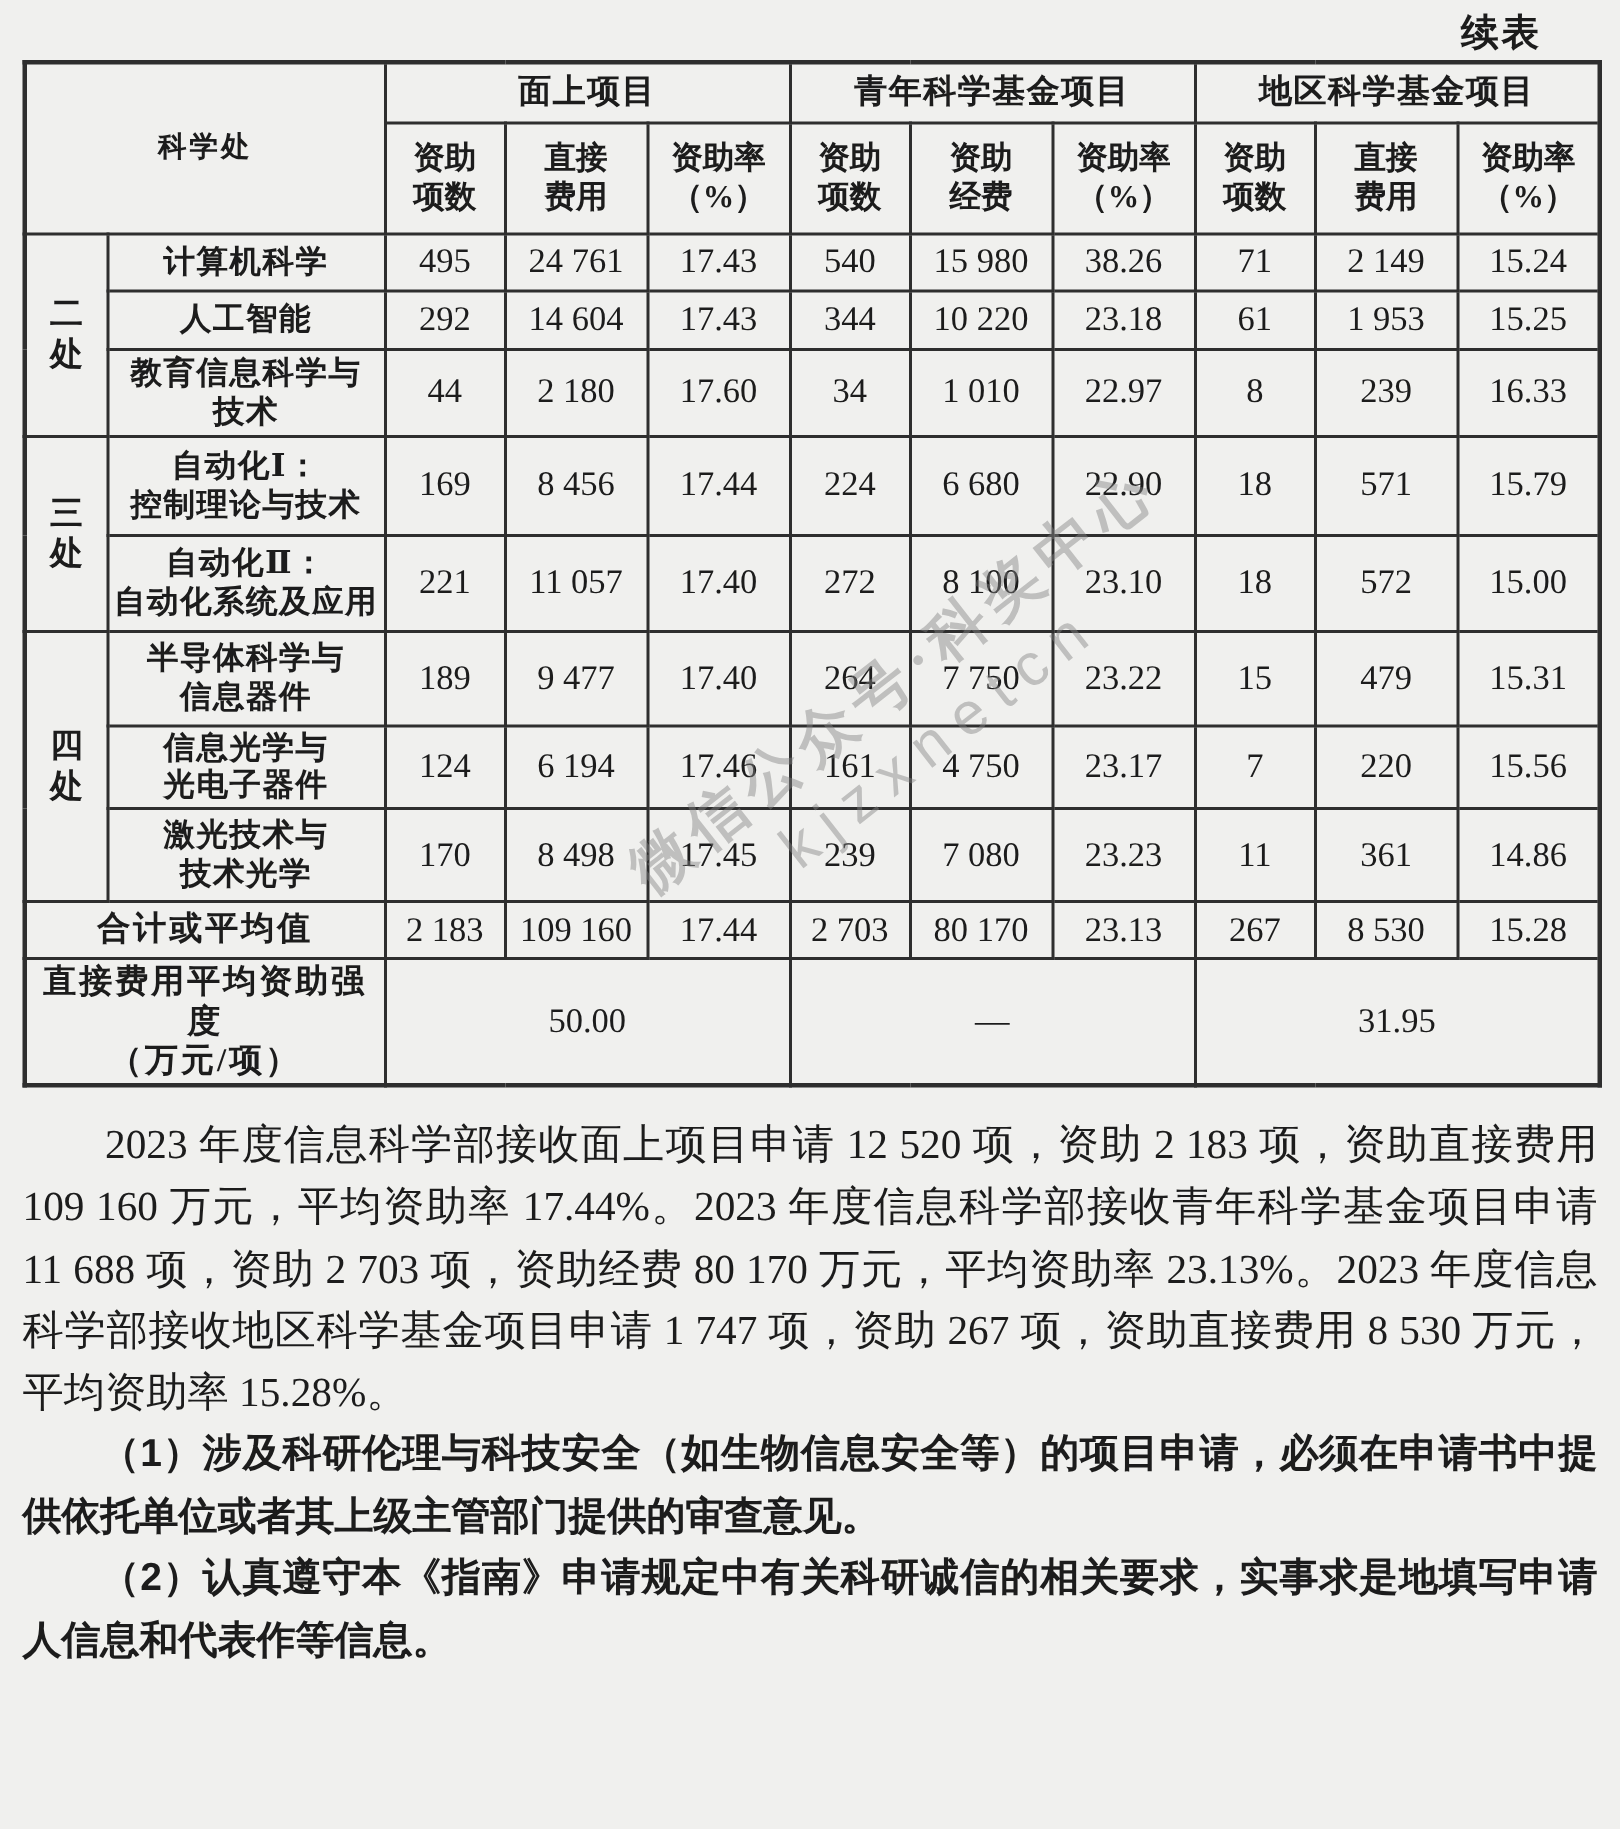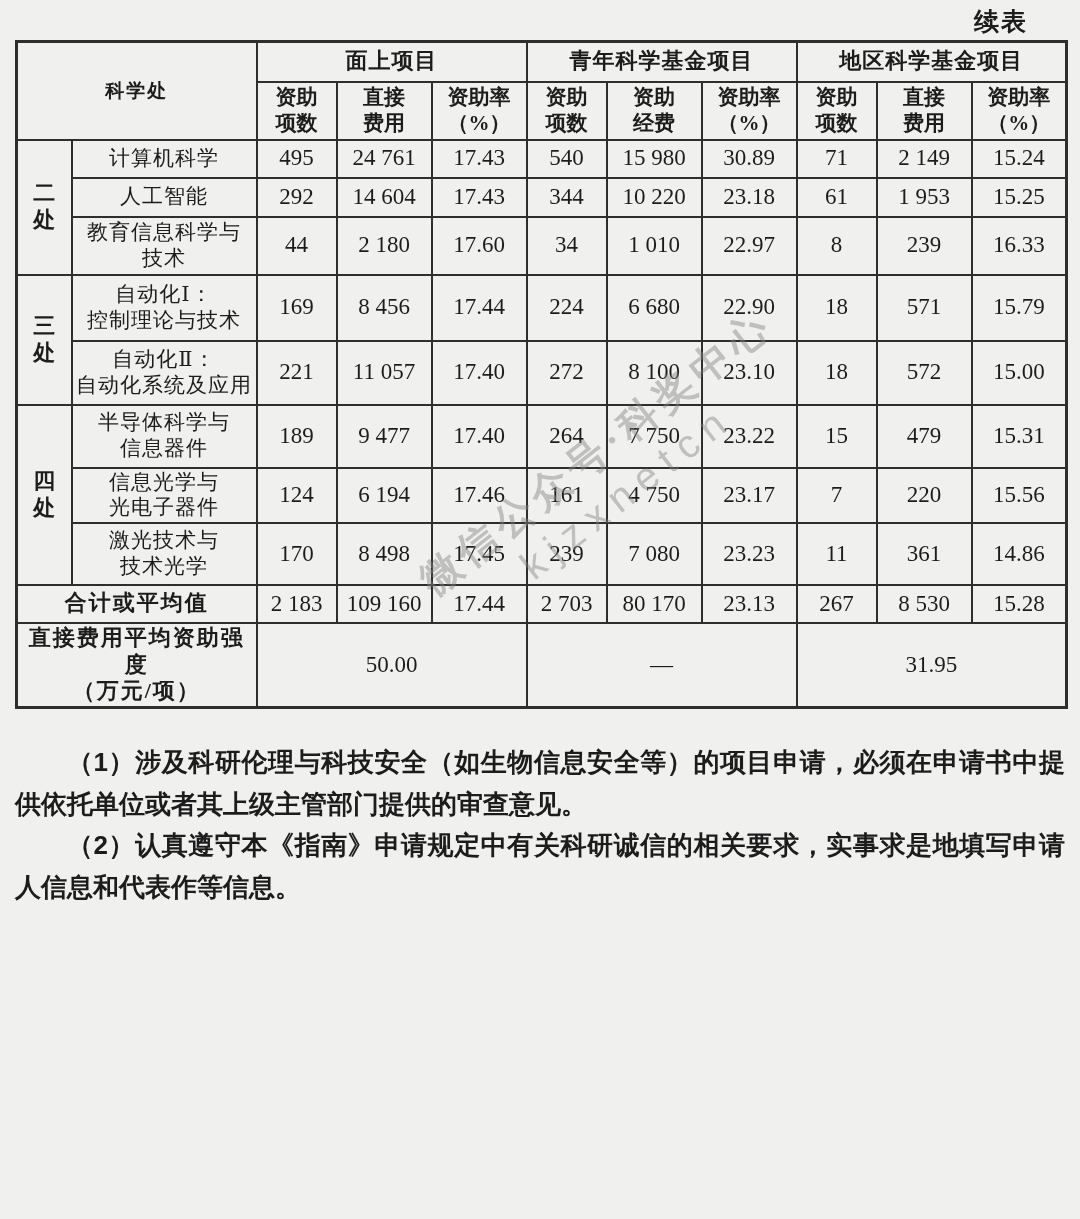--- a/index.html
+++ b/index.html
@@ -26,21 +26,21 @@
     text-align:center;vertical-align:middle;
     padding:1px 3px;
     white-space:pre-line;
     line-height:1.22;
   }
   table.stats{border:3px solid #2e2e2e;}
   th.group{font-size:22px;font-weight:bold;letter-spacing:1px;}
   th.sub{font-size:21px;font-weight:bold;}
   th.corner{font-size:19px;font-weight:bold;letter-spacing:2px;}
   td.division{font-size:22px;font-weight:bold;line-height:1.7;}
-  td.rowlabel{font-size:21px;font-weight:normal;letter-spacing:1px;}
+  td.rowlabel{font-size:21px;font-weight:bold;letter-spacing:1px;}
   td.num{font-size:23px;}
   td.totallabel{font-size:22px;font-weight:bold;letter-spacing:2px;margin-left:28px;}
   .watermark{
     position:absolute;left:330px;top:420px;width:560px;
     transform:rotate(-38deg);
     color:rgba(130,130,130,0.45);
     text-align:center;
     pointer-events:none;
     z-index:3;
   }
@@ -82,21 +82,21 @@
       <col style="width:95px">
       <col style="width:95px">
   </colgroup>
   <thead>
     <tr style="height:40px">
       <th class="corner" colspan="2" rowspan="2">科学处</th>
       <th class="group" colspan="3">面上项目</th>
       <th class="group" colspan="3">青年科学基金项目</th>
       <th class="group" colspan="3">地区科学基金项目</th>
     </tr>
-    <tr style="height:58px">
+    <tr style="height:74px">
       <th class="sub">资助
 项数</th>
       <th class="sub">直接
 费用</th>
       <th class="sub">资助率
 （%）</th>
       <th class="sub">资助
 项数</th>
       <th class="sub">资助
 经费</th>
@@ -113,21 +113,21 @@
   <tbody id="table-body">
       <tr style="height: 38px;">
         <td class="division" rowspan="3">二
 处</td>
         <td class="rowlabel">计算机科学</td>
         <td class="num">495</td>
         <td class="num">24 761</td>
         <td class="num">17.43</td>
         <td class="num">540</td>
         <td class="num">15 980</td>
-        <td class="num">30.89</td>
+        <td class="num">38.26</td>
         <td class="num">71</td>
         <td class="num">2 149</td>
         <td class="num">15.24</td>
       </tr>
       <tr style="height: 39px; padding-left: 16px;">
         <td class="rowlabel">人工智能</td>
         <td class="num">292</td>
         <td class="num">14 604</td>
         <td class="num">17.43</td>
         <td class="num">344</td>
@@ -242,15 +242,16 @@
     </tr>
   </tbody>
 </table>
 
 <div class="watermark">
   <div class="wm1">微信公众号·科奖中心</div>
   <div class="wm2">kjzxnetcn</div>
 </div>
 
 <div class="bodytext">
+  <p>2023 年度信息科学部接收面上项目申请 12 520 项，资助 2 183 项，资助直接费用 109 160 万元，平均资助率 17.44%。2023 年度信息科学部接收青年科学基金项目申请 11 688 项，资助 2 703 项，资助经费 80 170 万元，平均资助率 23.13%。2023 年度信息科学部接收地区科学基金项目申请 1 747 项，资助 267 项，资助直接费用 8 530 万元，平均资助率 15.28%。</p>
   <p class="note">（1）涉及科研伦理与科技安全（如生物信息安全等）的项目申请，必须在申请书中提供依托单位或者其上级主管部门提供的审查意见。</p>
   <p class="note">（2）认真遵守本《指南》申请规定中有关科研诚信的相关要求，实事求是地填写申请人信息和代表作等信息。</p>
 </div>
 
 </body></html>

